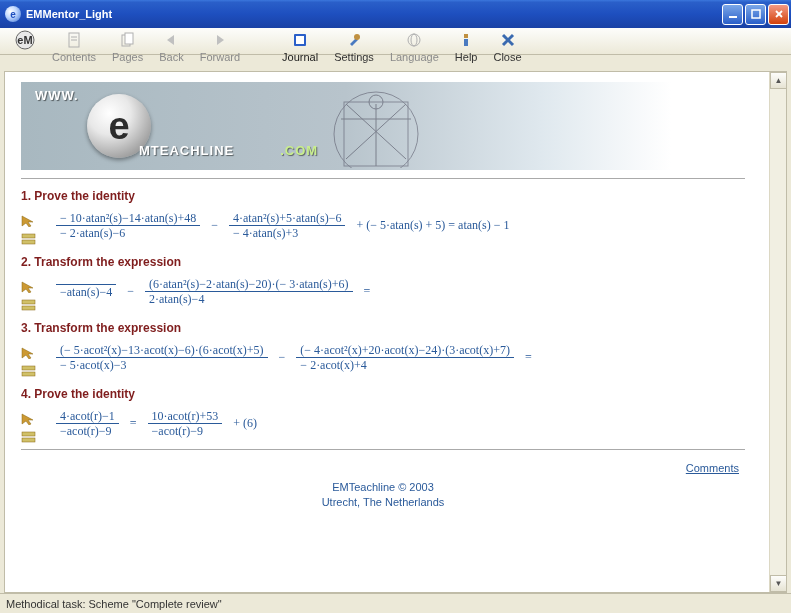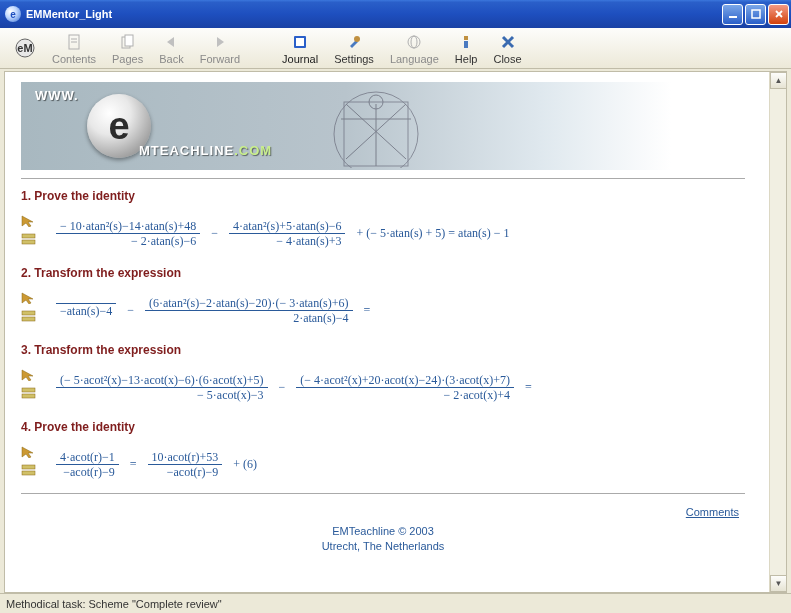--- a/index.html
+++ b/index.html
@@ -35,25 +35,25 @@
   border: 1px solid #fff;
   border-radius: 3px;
   display: flex; align-items: center; justify-content: center;
   font-family: Arial;
   font-size: 11px; font-weight: bold;
   cursor: default;
 }
 .win-btn.blue { background: linear-gradient(to bottom,#7ba7e8,#2a5fc9); color:#fff; }
 .win-btn.red { background: linear-gradient(to bottom,#f39a85,#d3410b); color:#fff; }
 .toolbar {
-  height: 41px;
+  height: 27px;
   background: linear-gradient(to bottom,#fdfdfb,#ece9d8);
   border-bottom: 1px solid #c0bca8;
   display: flex;
-  align-items: center;
+  align-items: flex-start;
   padding: 0 6px;
   gap: 0;
 }
 .tool-item {
   display: flex; flex-direction: column; align-items: center;
   padding: 2px 8px;
   color: #8a8a8a;
   font-size: 11px;
   cursor: default;
 }
@@ -97,39 +97,39 @@
   box-shadow: 0 2px 4px rgba(0,0,0,.4);
 }
 .banner .logo-circ span{
   font-size:38px; font-weight:bold; color:#2c2c2c;
 }
 .banner .brand{
   position:absolute; bottom:12px; left:118px;
   color:#fff; font-weight:bold; font-size:13px; letter-spacing:1px;
   text-shadow:1px 1px 1px rgba(0,0,0,.5);
 }
-.banner .brand .com{ color:#c9ef8c; }
+.banner .brand .com{ color:#c9ef8c;margin-left:46px; }
 .banner .vitruvian{
   position:absolute; top:2px; left:270px; width:170px; height:84px;
   opacity:.55;
 }
 hr.rule { border:0; border-top:1px solid #aaa; margin: 4px 0 10px; }
 .problem-heading {
   color:#7f1d1d; font-weight:bold; font-size:12px;
   margin: 10px 0 8px;
 }
 .problem-row { display:flex; align-items:flex-start; gap:10px; margin-bottom:6px;}
 .prob-icons { display:flex; flex-direction:column; gap:6px; padding-top:4px; width:22px;}
 .prob-icon { width:18px; height:12px; display:block;}
 .math {
   color:#2a5a9a; font-family:'Times New Roman', serif; font-size:12px;
   display:flex; align-items:center; gap:4px; flex-wrap:wrap;
   white-space: nowrap;
 }
-.frac { display:inline-flex; flex-direction:column; align-items:flex-end; margin:8px 3px; }
+.frac { display:inline-flex; flex-direction:column; align-items:flex-start; margin:0 3px; }
 .frac .num, .frac .den { padding:0 4px; line-height:14px; }
 .frac .bar { width:100%; border-top:1px solid #2a5a9a; }
 .op { padding:0 4px; }
 .footer-links { text-align:right; padding-right:6px; margin-top:12px;}
 .footer-links a { color:#2a5a9a; text-decoration:underline; font-size:11px;}
 .footer-center { text-align:center; color:#2a5a9a; font-size:11px; line-height:15px; margin-top:6px;}
 .statusbar {
   position:absolute; left:0; right:0; bottom:0; height:20px;
   background:#ece9d8; border-top:1px solid #c0bca8;
   font-size:11px; color:#333;

